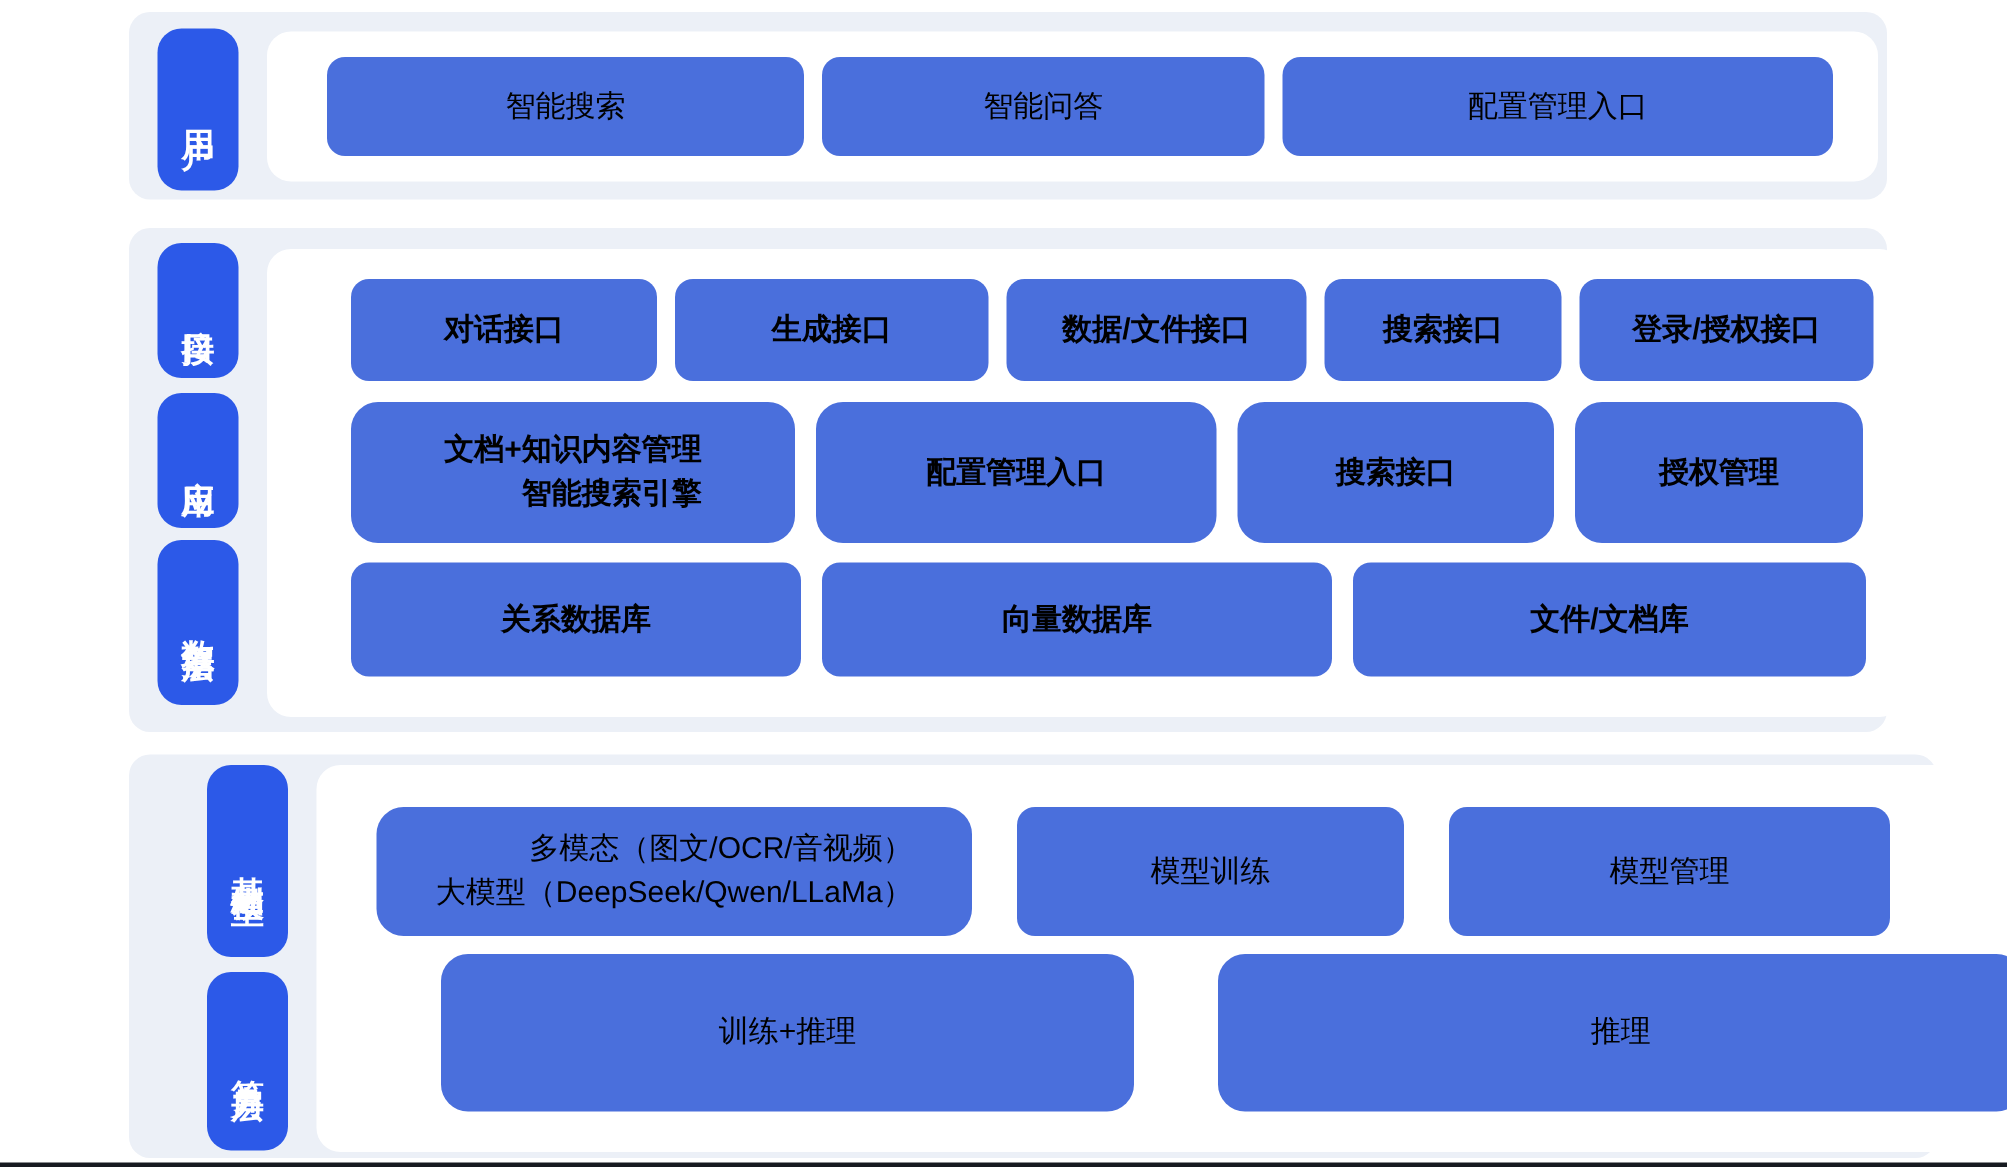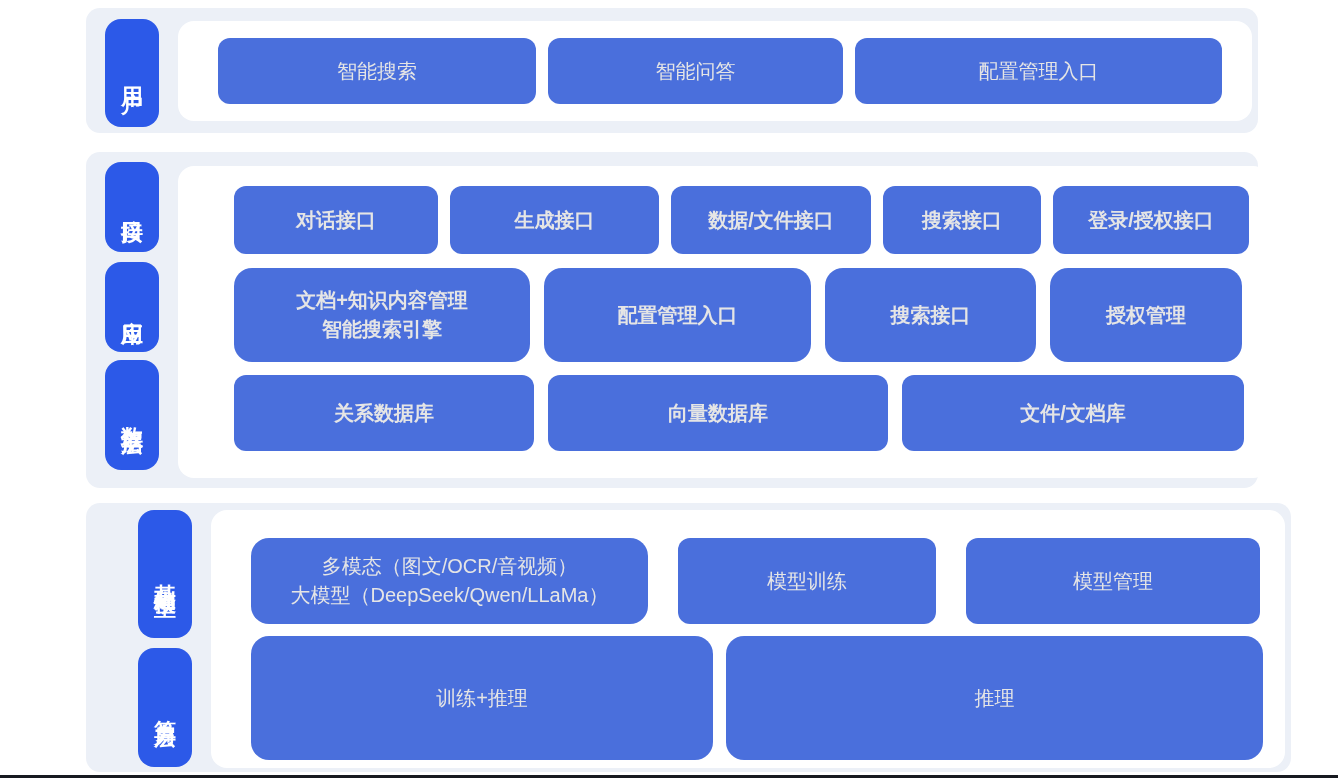--- a/index.html
+++ b/index.html
@@ -37,27 +37,27 @@
   .row-user .node      { height:66px; }
   .row-interface       { margin-bottom:14px; }
   .row-interface .node { height:68px; }
   .row-application     { gap:14px; margin-bottom:13px; }
   .row-application .node { height:94px; }
   .row-data            { gap:14px; }
   .row-data .node      { height:76px; }
   .row-model           { gap:30px; margin-bottom:12px; }
   .row-model .node     { height:86px; }
   .row-compute         { gap:13px; }
-  .row-compute .node   { height:124px; }
+  .row-compute .node   { height:105px;margin-left:43px; }
 
   
   .node {
-    background:#4A6FDC; border-radius:12px; color:#e5e5e5; font-size:20px;
+    background:#4A6FDC; border-radius:12px; color:#000000; font-size:20px;
     display:flex; align-items:center; justify-content:center;
-    text-align:center; white-space:pre-line; line-height:1.45;
+    text-align:right; white-space:pre-line; line-height:1.45;
     flex:0 0 auto;
   }
   .node.big { border-radius:18px; }
 
   
   .w318{width:318px} .w295{width:295px} .w367{width:367px}
   .w204{width:204px} .w209{width:209px} .w200{width:200px} .w158{width:158px} .w196{width:196px}
   .w296{width:296px} .w267{width:267px} .w211{width:211px} .w192{width:192px}
   .w300{width:300px} .w340{width:340px} .w342{width:342px}
   .w397{width:397px} .w258{width:258px} .w294{width:294px}

